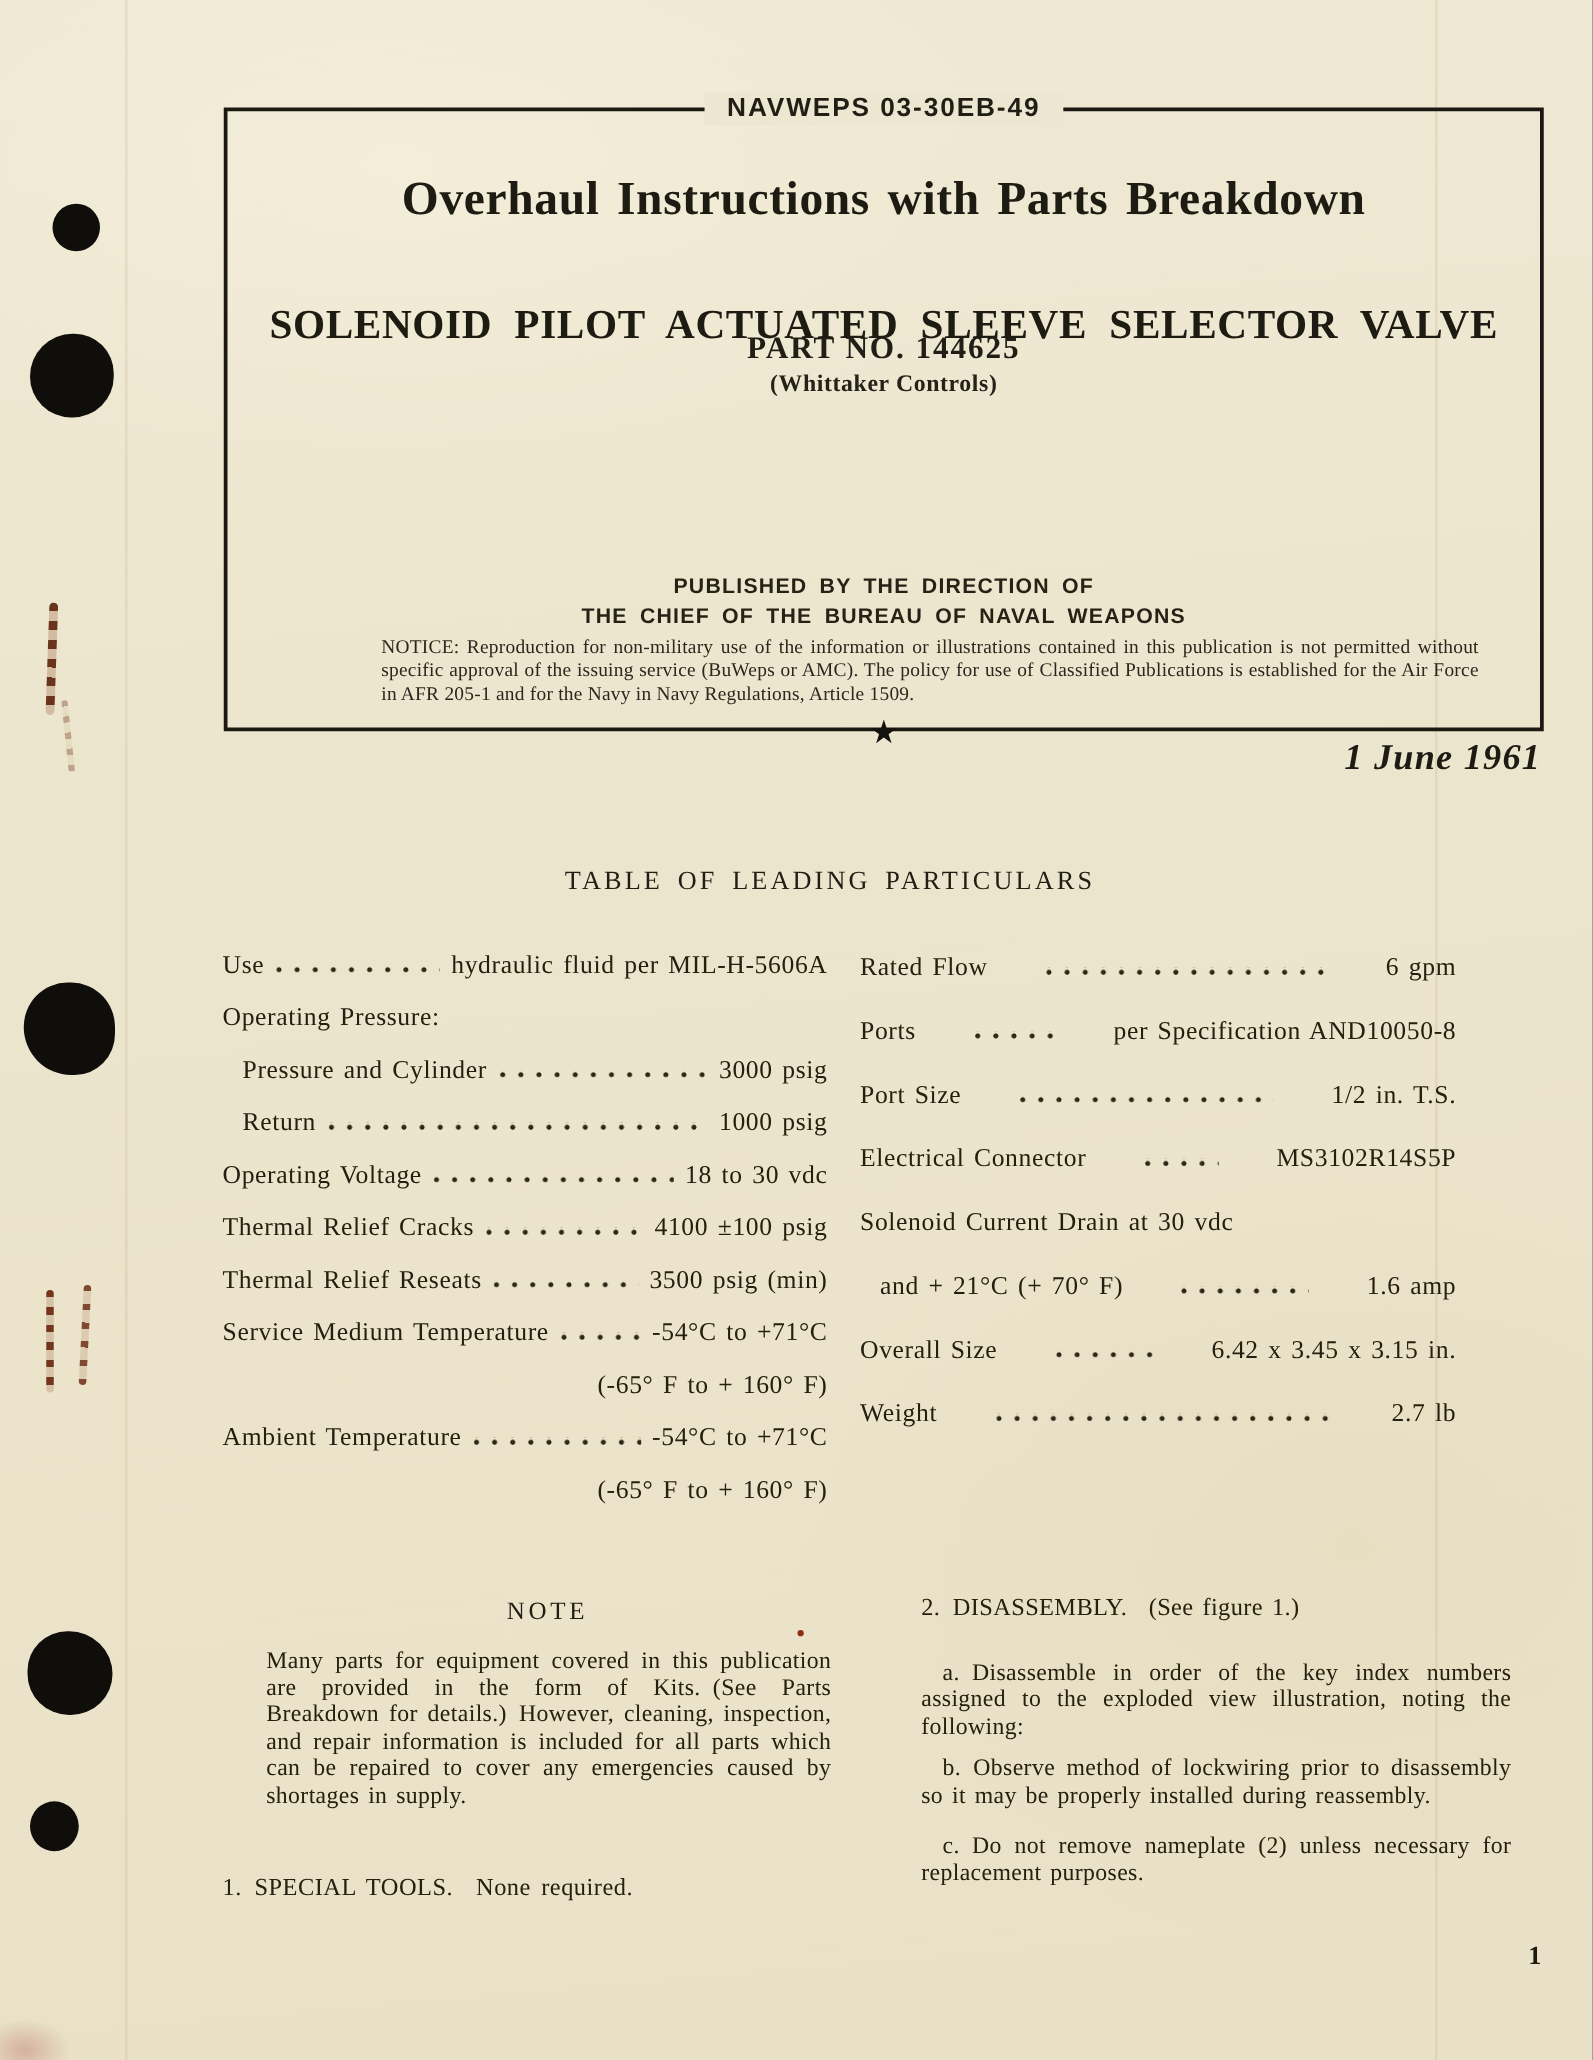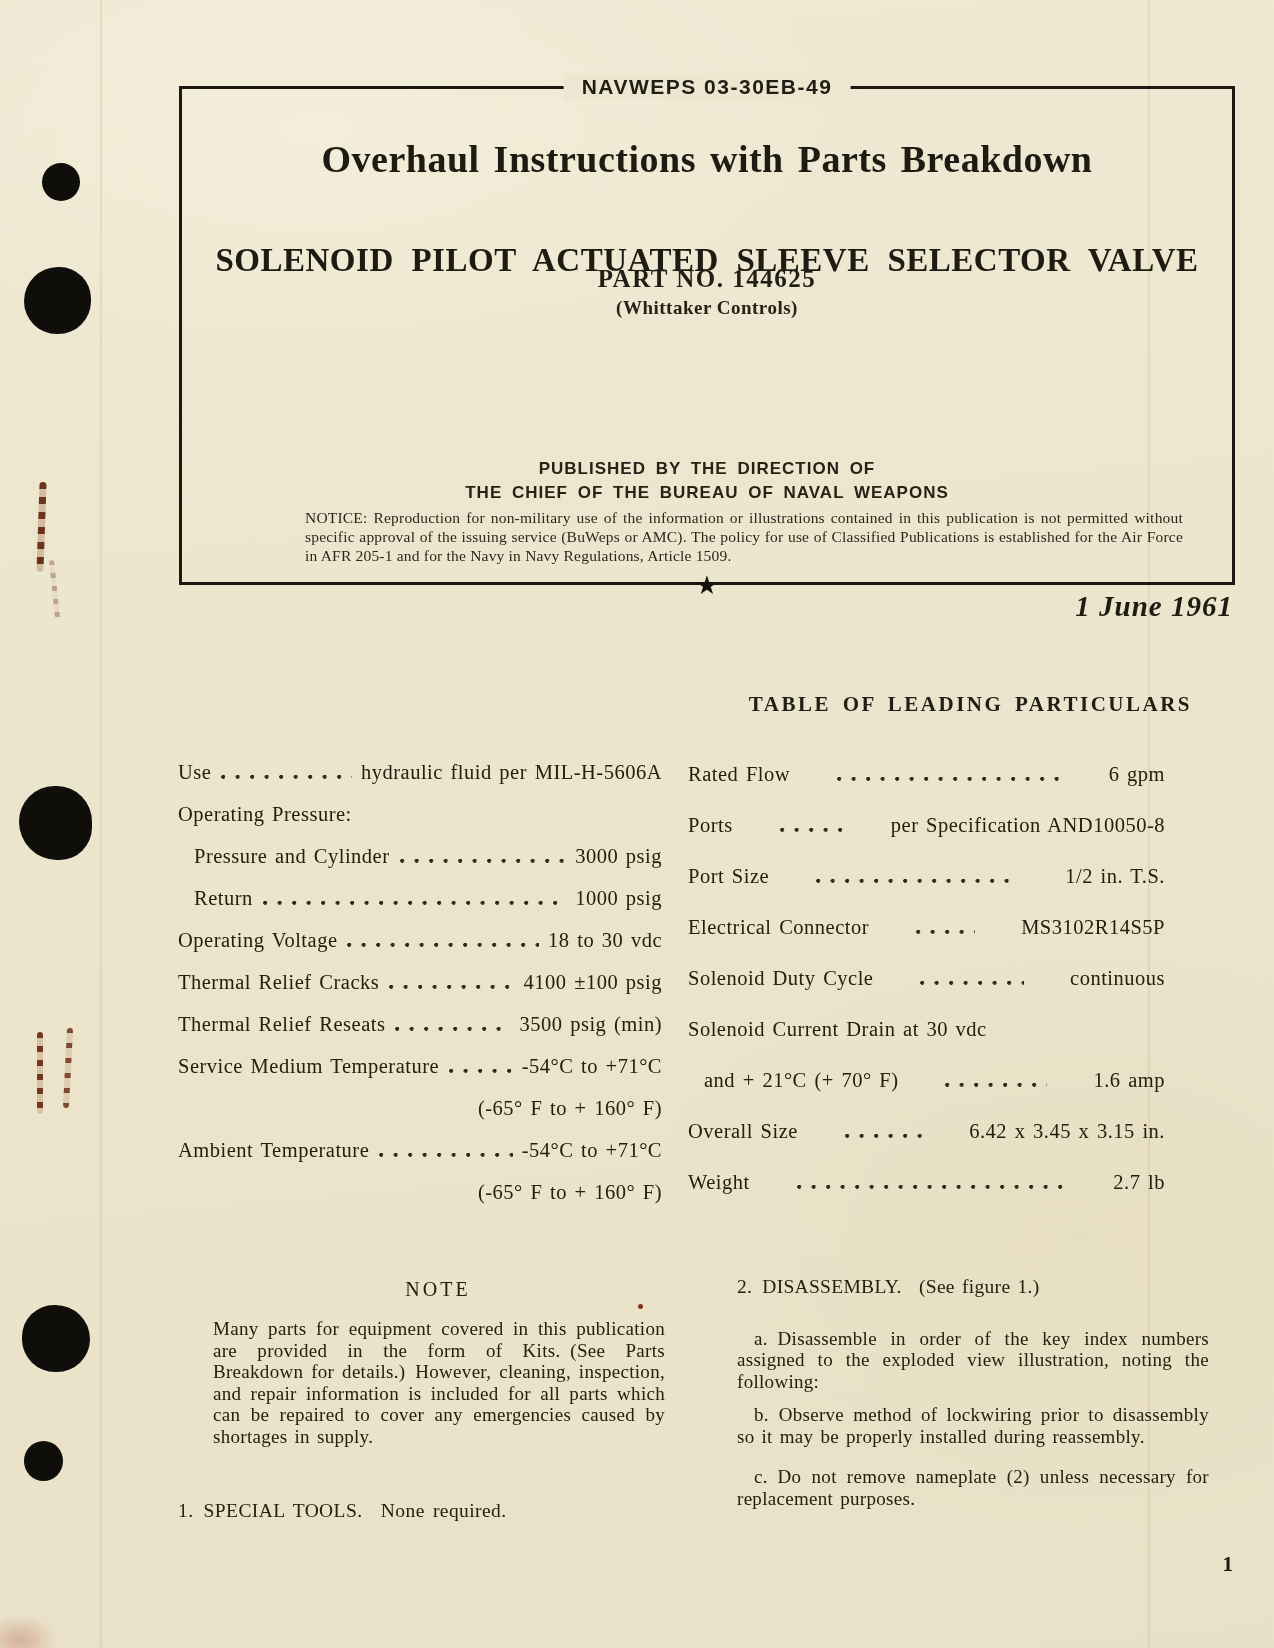--- a/index.html
+++ b/index.html
@@ -59,22 +59,22 @@
   .pub1{top:370px;}
   .pub2{top:394px;}
   .notice{position:absolute;top:419px;left:123px;width:878px;margin:0;
     font-size:15.5px;line-height:19px;text-align:justify;letter-spacing:0.2px;color:#2b271d;}
   .star{position:absolute;left:50%;bottom:-17px;transform:translateX(-50%);
     font-size:26px;line-height:26px;color:#14120c;}
   .date{position:absolute;top:590px;right:41px;
     font-size:29px;font-style:italic;font-weight:700;letter-spacing:1px;color:#1e1b12;}
 
   
-  .tlp-heading{position:absolute;top:692px;left:192px;width:1000px;text-align:right;
-    font-size:21px;letter-spacing:2.5px;word-spacing:4px;color:#211e14;font-weight:bold;}
+  .tlp-heading{position:absolute;top:692px;left:164px;width:1000px;text-align:center;
+    font-size:21px;letter-spacing:2.5px;word-spacing:4px;color:#211e14;}
   .speccol{position:absolute;font-size:20.5px;letter-spacing:0.5px;word-spacing:2px;color:#24200f;}
   .speccol.left{left:178px;top:760px;width:484px;}
   .speccol.right{left:688px;top:762px;width:477px;}
   .spec-row{display:flex;align-items:baseline;line-height:24px;}
   .speccol.left .spec-row{margin-bottom:18px;}
   .speccol.right .spec-row{margin-bottom:27px;gap:37px;}
   .spec-row .lbl{white-space:nowrap;}
   .spec-row .val{white-space:nowrap;}
   .spec-row.indent{padding-left:16px;}
   .spec-row.rightalign{justify-content:flex-end;}
@@ -201,25 +201,20 @@
       <span class="lbl">Port Size</span>
       <span class="leader"></span>
       <span class="val">1/2 in. T.S.</span>
     </div>
     <div class="spec-row">
       <span class="lbl">Electrical Connector</span>
       <span class="leader"></span>
       <span class="val">MS3102R14S5P</span>
     </div>
     <div class="spec-row">
-      <span class="lbl">Solenoid Duty Cycle</span>
-      <span class="leader"></span>
-      <span class="val">continuous</span>
-    </div>
-    <div class="spec-row">
       <span class="lbl">Solenoid Current Drain at 30 vdc</span>
     </div>
     <div class="spec-row indent">
       <span class="lbl">and + 21°C (+ 70° F)</span>
       <span class="leader"></span>
       <span class="val">1.6 amp</span>
     </div>
     <div class="spec-row">
       <span class="lbl">Overall Size</span>
       <span class="leader"></span>

